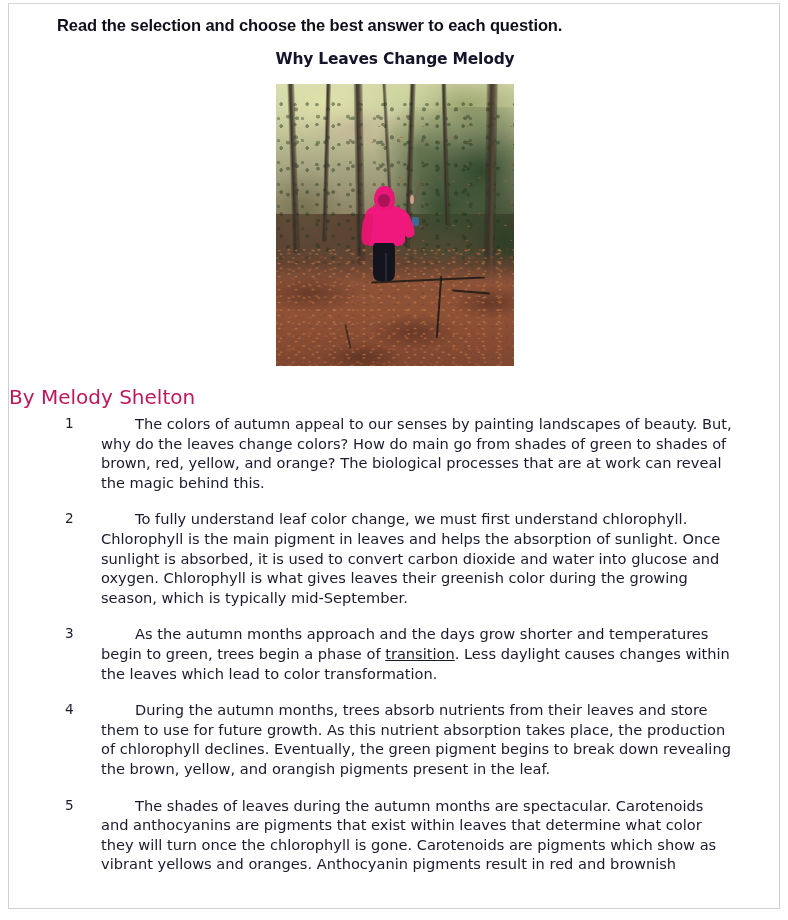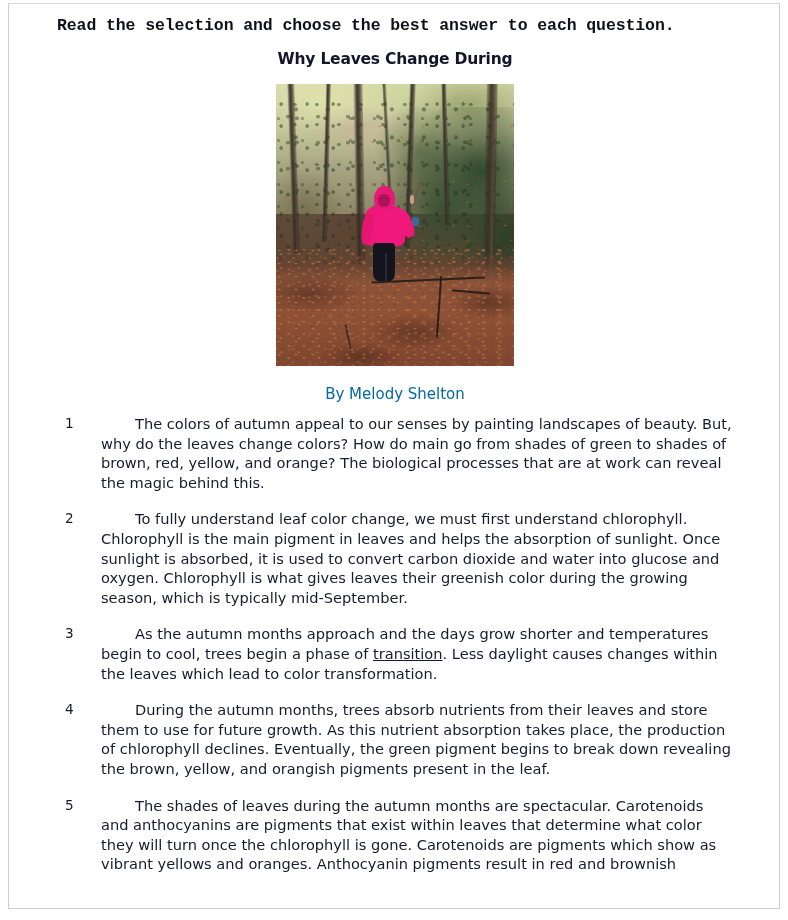--- a/index.html
+++ b/index.html
@@ -33,21 +33,21 @@
   #content {
     position: relative;
     width: 100%;
     height: 100%;
   }
 
   .instruction {
     position: absolute;
     left: 48px;
     top: 12px;
-    font-family: Liberation Mono, monospace;
+    font-family: Liberation Sans, sans-serif;
     font-weight: bold;
     font-size: 16.5px;
     color: #10101c;
     letter-spacing: -0.1px;
     white-space: nowrap;
   }
 
   .doc-title {
     position: absolute;
     left: 0;
@@ -237,23 +237,23 @@
   .blue-spot {
     position: absolute; left: 57%; top: 47%; width: 7px; height: 9px;
     background: #3a6ea8; opacity: 0.85; border-radius: 2px;
   }
 
   .byline {
     position: absolute;
     left: 0;
     top: 381px;
     width: 772px;
-    text-align: center;
-    font-size: 15px;
-    color: #0369a1;
+    text-align: left;
+    font-size: 20px;
+    color: #be185d;
   }
 
   
   .passage {
     position: absolute;
     left: 50px;
     top: 410px;
     width: 676px;
   }
   .para {
@@ -280,21 +280,21 @@
   .para u { }
 </style>
 </head>
 <body>
 
 <div id="page">
   <div id="content">
 
     <div class="instruction">Read the selection and choose the best answer to each question.</div>
 
-    <div class="doc-title">Why Leaves Change During</div>
+    <div class="doc-title">Why Leaves Change Melody</div>
 
     <div class="photo-wrap">
       <div class="photo">
         <div class="layer-canopy"></div>
         <div class="layer-brush"></div>
         <div class="layer-leafspeck"></div>
         <div class="layer-rustleaf"></div>
 
         <div class="trunk t1"></div>
         <div class="trunk t2"></div>
@@ -327,19 +327,19 @@
           <div class="fig-leg-split"></div>
         </div>
       </div>
     </div>
 
     <div class="byline">By Melody Shelton</div>
 
     <div class="passage" id="passage-body">
         <div class="para"><span class="pnum">1</span><span class="ptext"><span>The colors of autumn appeal to our senses by painting landscapes of beauty.  But, why do the leaves change colors?  How do main go from shades of green to shades of brown, red, yellow, and orange?  The biological processes that are at work can reveal the magic behind this.</span></span></div>
         <div class="para"><span class="pnum">2</span><span class="ptext"><span>To fully understand leaf color change, we must first understand chlorophyll.  Chlorophyll is the main pigment in leaves and helps the absorption of sunlight.  Once sunlight is absorbed, it is used to convert carbon dioxide and water into glucose and oxygen.  Chlorophyll is what gives leaves their greenish color during the growing season, which is typically mid-September.</span></span></div>
-        <div class="para"><span class="pnum">3</span><span class="ptext"><span>As the autumn months approach and the days grow shorter and temperatures begin to cool, trees begin a phase of </span><u>transition</u><span>.  Less daylight causes changes within the leaves which lead to color transformation.</span></span></div>
+        <div class="para"><span class="pnum">3</span><span class="ptext"><span>As the autumn months approach and the days grow shorter and temperatures begin to green, trees begin a phase of </span><u>transition</u><span>.  Less daylight causes changes within the leaves which lead to color transformation.</span></span></div>
         <div class="para"><span class="pnum">4</span><span class="ptext"><span>During the autumn months, trees absorb nutrients from their leaves and store them to use for future growth.  As this nutrient absorption takes place, the production of chlorophyll declines.  Eventually, the green pigment begins to break down revealing the brown, yellow, and orangish pigments present in the leaf.</span></span></div>
         <div class="para"><span class="pnum">5</span><span class="ptext"><span>The shades of leaves during the autumn months are spectacular.  Carotenoids and anthocyanins are pigments that exist within leaves that determine what color they will turn once the chlorophyll is gone.  Carotenoids are pigments which show as vibrant yellows and oranges.  Anthocyanin pigments result in red and brownish</span></span></div>
       </div>
 
   </div>
 </div>
 
 </body></html>

